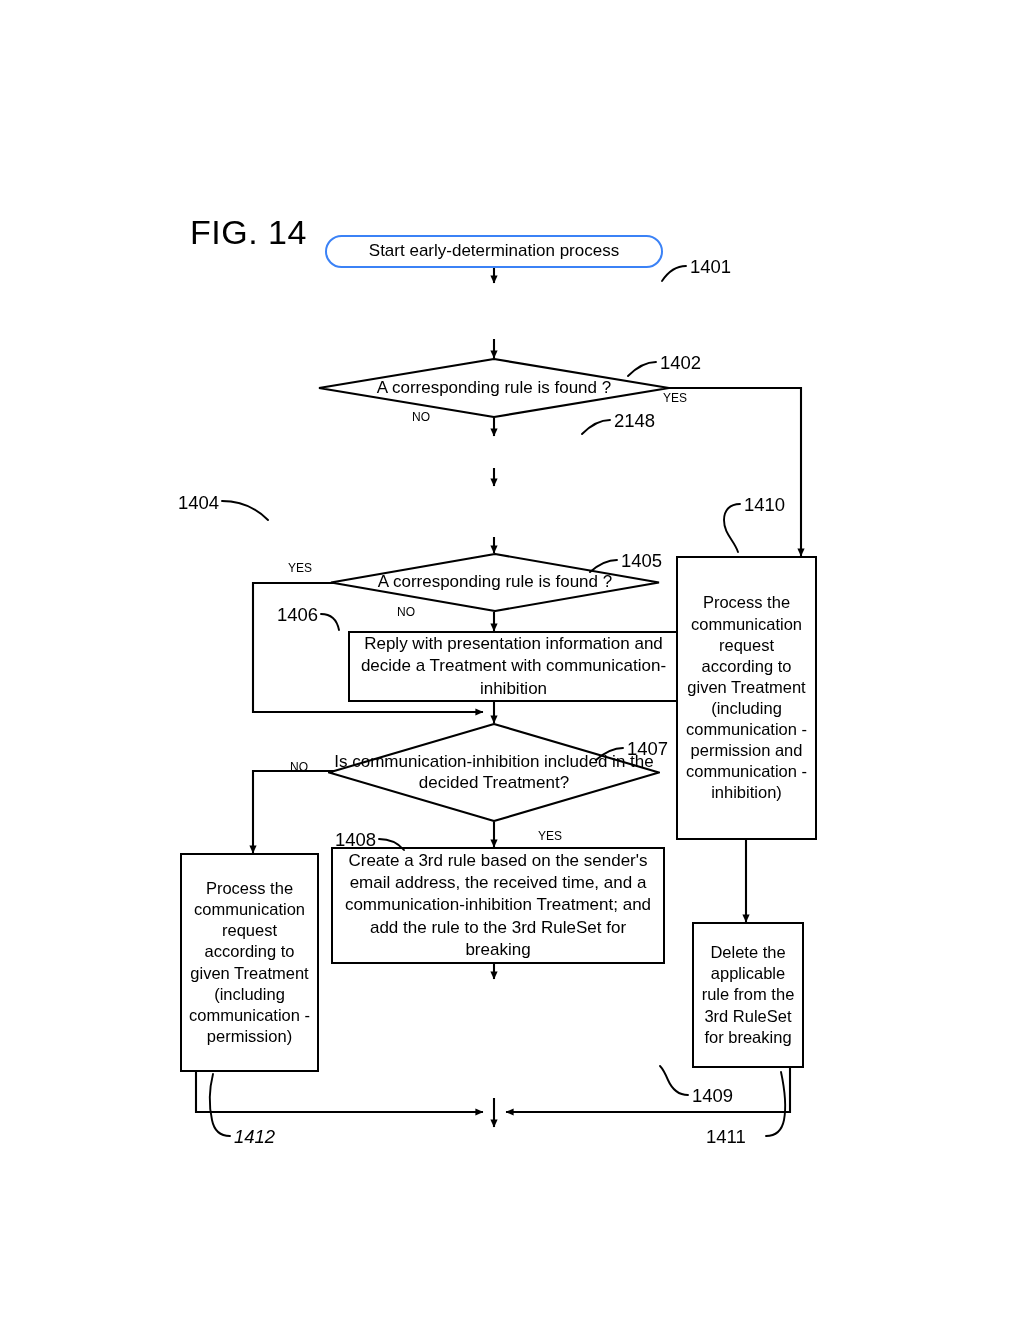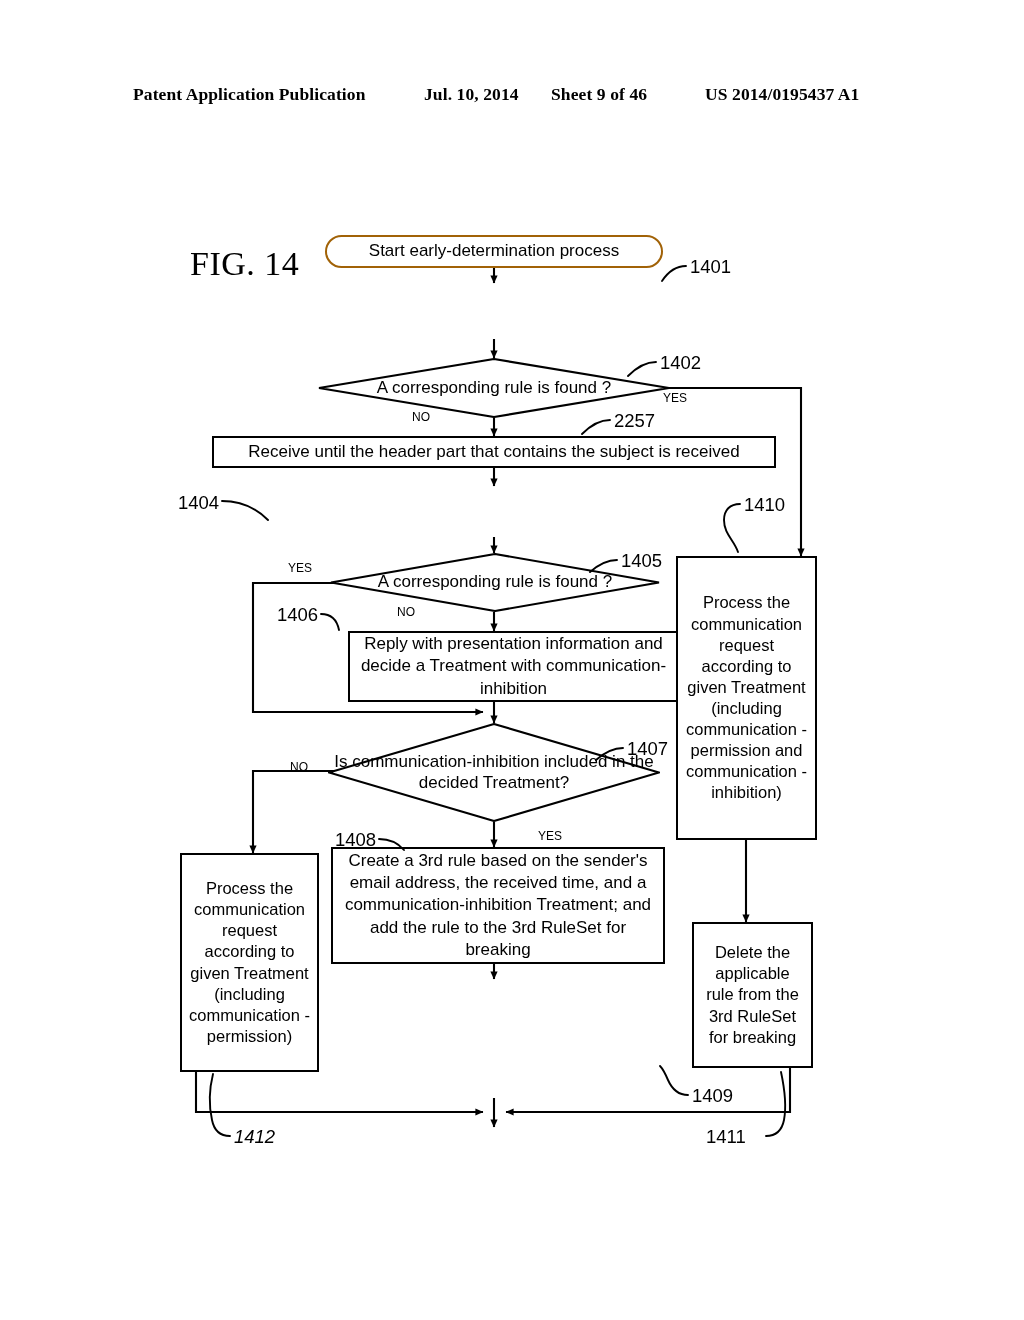--- a/index.html
+++ b/index.html
@@ -39,22 +39,21 @@
   .ph-date  { left: 424px; }
   .ph-sheet { left: 551px; }
   .ph-num   { left: 705px; }
 
   
   .fig-label {
     position: absolute;
     left: 190px; top: 213px;
     font-size: 34px;
     letter-spacing: 0.5px;
-    font-family: Liberation Serif, serif;
-    margin-top: 32px;
+    font-family: Liberation Sans, sans-serif;
   }
 
   
   #wires {
     position: absolute;
     left: 0; top: 0;
     width: 1024px;
     height: 1320px;
     pointer-events: none;
   }
@@ -69,21 +68,21 @@
     text-align: center;
     font-size: 17px;
     line-height: 1.30;
     color: #000;
     background: #ffffff;
   }
   .node.proc {
     border: 2px solid #000;
   }
   .node.term {
-    border: 2px solid #a16207;
+    border: 2px solid #3b82f6;
     border-radius: 26px;
   }
   .node .txt { padding: 0 6px; }
 
   
   .node.col { font-size: 16.5px; line-height: 1.28; }
 
   
   .diamond {
     position: absolute;
@@ -111,26 +110,20 @@
     position: absolute;
     font-size: 12px;
     white-space: nowrap;
   }
 </style>
 </head>
 <body>
 
 <div id="page">
 
-  <div class="pat-header">
-    <span class="ph-pub">Patent Application Publication</span>
-    <span class="ph-date">Jul. 10, 2014</span>
-    <span class="ph-sheet">Sheet 9 of 46</span>
-    <span class="ph-num">US 2014/0195437 A1</span>
-  </div>
 
   <div class="fig-label">FIG. 14</div>
 
   <svg id="wires" viewBox="0 0 1024 1320" width="1024" height="1320" xmlns="http://www.w3.org/2000/svg">
     <defs>
       <marker id="ah" markerWidth="9" markerHeight="9" refX="7.6" refY="3.6" orient="auto" markerUnits="userSpaceOnUse">
         <path d="M0,0 L8,3.6 L0,7.2 z" fill="#000"></path>
       </marker>
     </defs>
     <g stroke="#000" stroke-width="2.1" fill="none">
@@ -179,24 +172,21 @@
   <div class="diamond" style="left:318px; top:358px; width:352px; height:60px;">
     <svg width="352" height="60" viewBox="0 0 352 60" xmlns="http://www.w3.org/2000/svg">
       <polygon points="176,1 351,30 176,59 1,30" fill="#fff" stroke="#000" stroke-width="2.1"></polygon>
     </svg>
     <div class="dlabel">A corresponding rule is found ?</div>
   </div>
   <div class="ref" style="left:660px; top:352px;">1402</div>
   <div class="branch" style="left:663px; top:391px;">YES</div>
   <div class="branch" style="left:412px; top:410px;">NO</div>
 
-  <div class="node proc" style="left:212px; top:436px; width:564px; height:32px;">
-    <span class="txt">Receive until the header part that contains the subject is received</span>
-  </div>
-  <div class="ref" style="left:614px; top:410px;">2257</div>
+  <div class="ref" style="left:614px; top:410px;">2148</div>
 
   <div class="ref" style="left:178px; top:492px;">1404</div>
 
   <div class="diamond" style="left:330px; top:553px; width:330px; height:59px;">
     <svg width="330" height="59" viewBox="0 0 330 59" xmlns="http://www.w3.org/2000/svg">
       <polygon points="165,1 329,29.5 165,58 1,29.5" fill="#fff" stroke="#000" stroke-width="2.1"></polygon>
     </svg>
     <div class="dlabel">A corresponding rule is found ?</div>
   </div>
   <div class="ref" style="left:621px; top:550px;">1405</div>
@@ -223,21 +213,21 @@
   </div>
   <div class="ref" style="left:335px; top:829px;">1408</div>
 
   <div class="ref" style="left:692px; top:1085px;">1409</div>
 
   <div class="node proc col" style="left:676px; top:556px; width:141px; height:284px;">
     <span class="txt">Process the communication request according to given Treatment (including communication -permission and communication -inhibition)</span>
   </div>
   <div class="ref" style="left:744px; top:494px;">1410</div>
 
-  <div class="node proc col" style="left:692px; top:922px; width:121px; height:146px;">
+  <div class="node proc col" style="left:692px; top:922px; width:112px; height:146px;">
     <span class="txt">Delete the applicable rule from the 3rd RuleSet for breaking</span>
   </div>
   <div class="ref" style="left:706px; top:1126px;">1411</div>
 
   <div class="node proc col" style="left:180px; top:853px; width:139px; height:219px;">
     <span class="txt">Process the communication request according to given Treatment (including communication -permission)</span>
   </div>
   <div class="ref" style="left:234px; top:1126px;font-style:italic;">1412</div>
 
 

